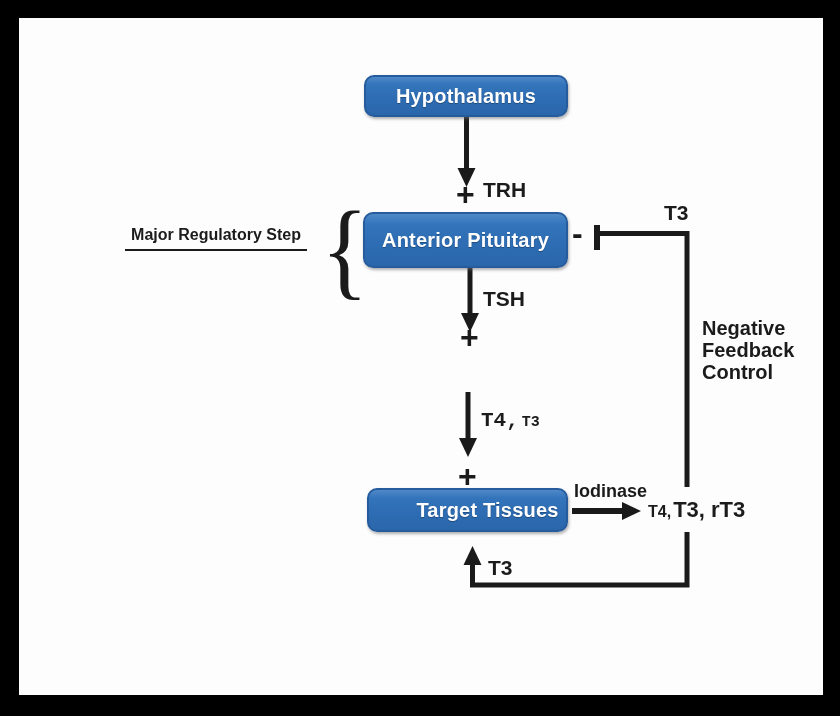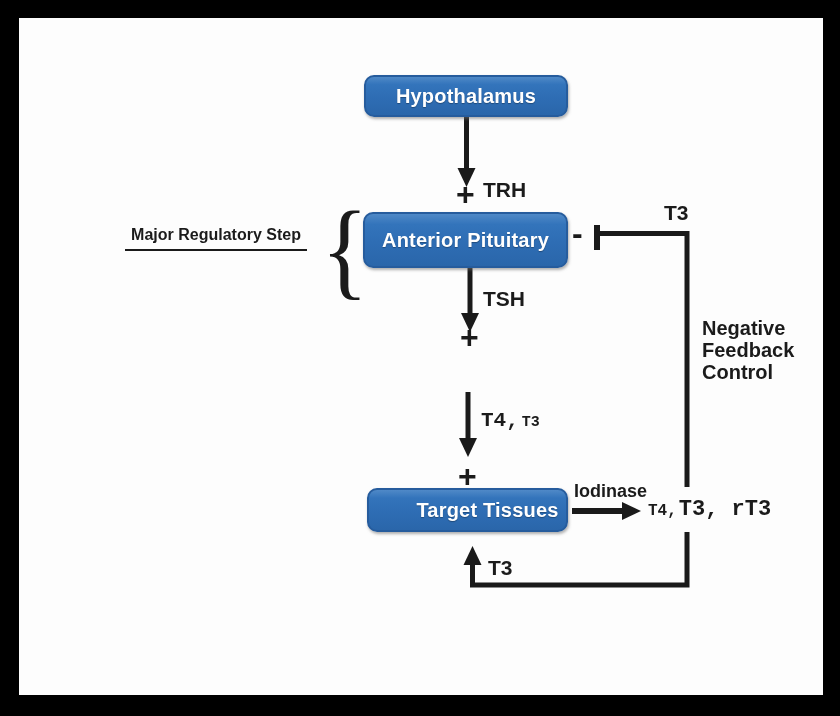--- a/index.html
+++ b/index.html
@@ -32,21 +32,21 @@
   #lbl-tsh{left:483px;top:271px;font-size:21px;margin-top:17px;}
   #lbl-t4t3{left:481px;top:410px;font-size:21px;font-family:Liberation Mono, monospace;}
   #lbl-t4t3 .small{font-size:15px;margin-left:3px;}
   #plus-1{left:456px;top:178px;font-size:32px;}
   #plus-2{left:460px;top:321px;font-size:32px;}
   #plus-3{left:458px;top:460px;font-size:32px;}
   #lbl-minus{left:572px;top:217px;font-size:32px;}
   #lbl-t3-top{left:664px;top:202px;font-size:21px;}
   #lbl-negfb{left:702px;top:317px;font-size:20px;line-height:22px;white-space:pre-line;}
   #lbl-iodinase{left:574px;top:482px;font-size:18px;font-weight:bold;}
-  #lbl-products{left:648px;top:499px;font-size:22px;font-family:Liberation Mono, monospace;}
+  #lbl-products{left:648px;top:499px;font-size:22px;}
   #lbl-products .small{font-size:16px;margin-right:2px;}
   #lbl-t3-bottom{left:488px;top:557px;font-size:21px;}
 
   #lbl-major{left:98px;top:221px;width:236px;text-align:center;position:absolute;
              color:#1b1b1b;font-weight:bold;font-size:16px;line-height:27px;}
   #lbl-major .u{border-bottom:2px solid #1b1b1b;padding:0 6px 1px 6px;display:inline-block;}
 
   .brace{
     position:absolute;left:321px;top:188px;color:#1b1b1b;
     font-family:"Liberation Serif",serif;font-weight:normal;

